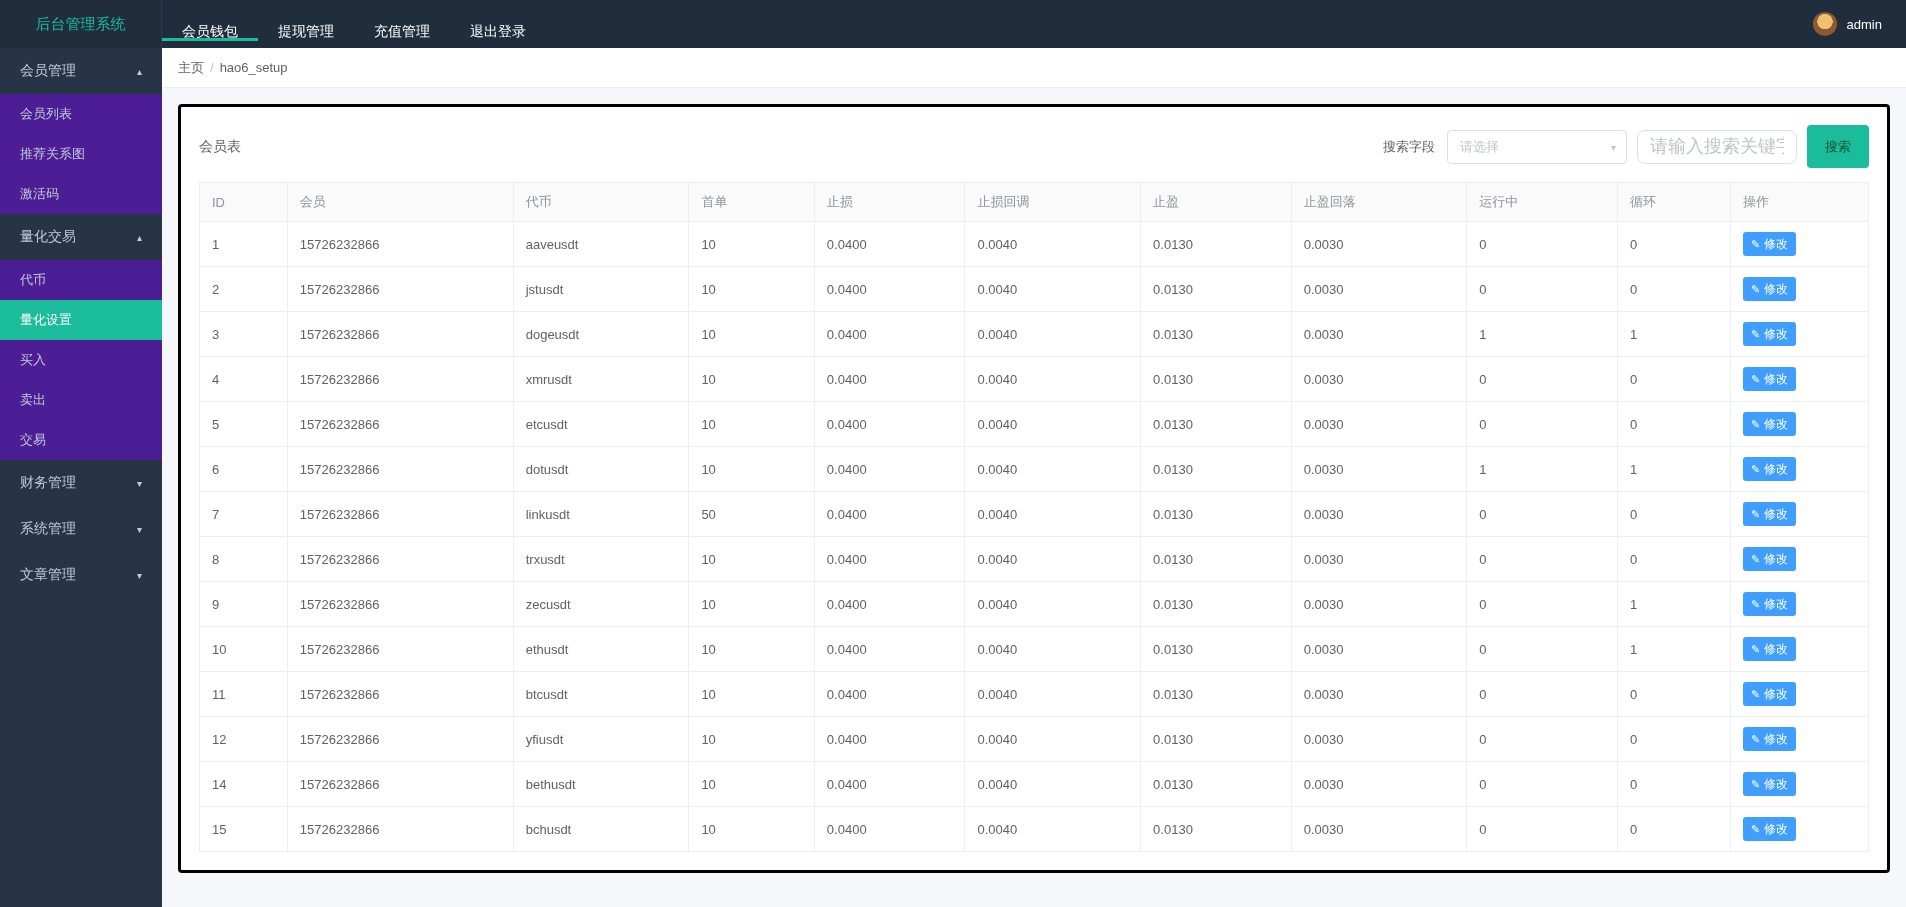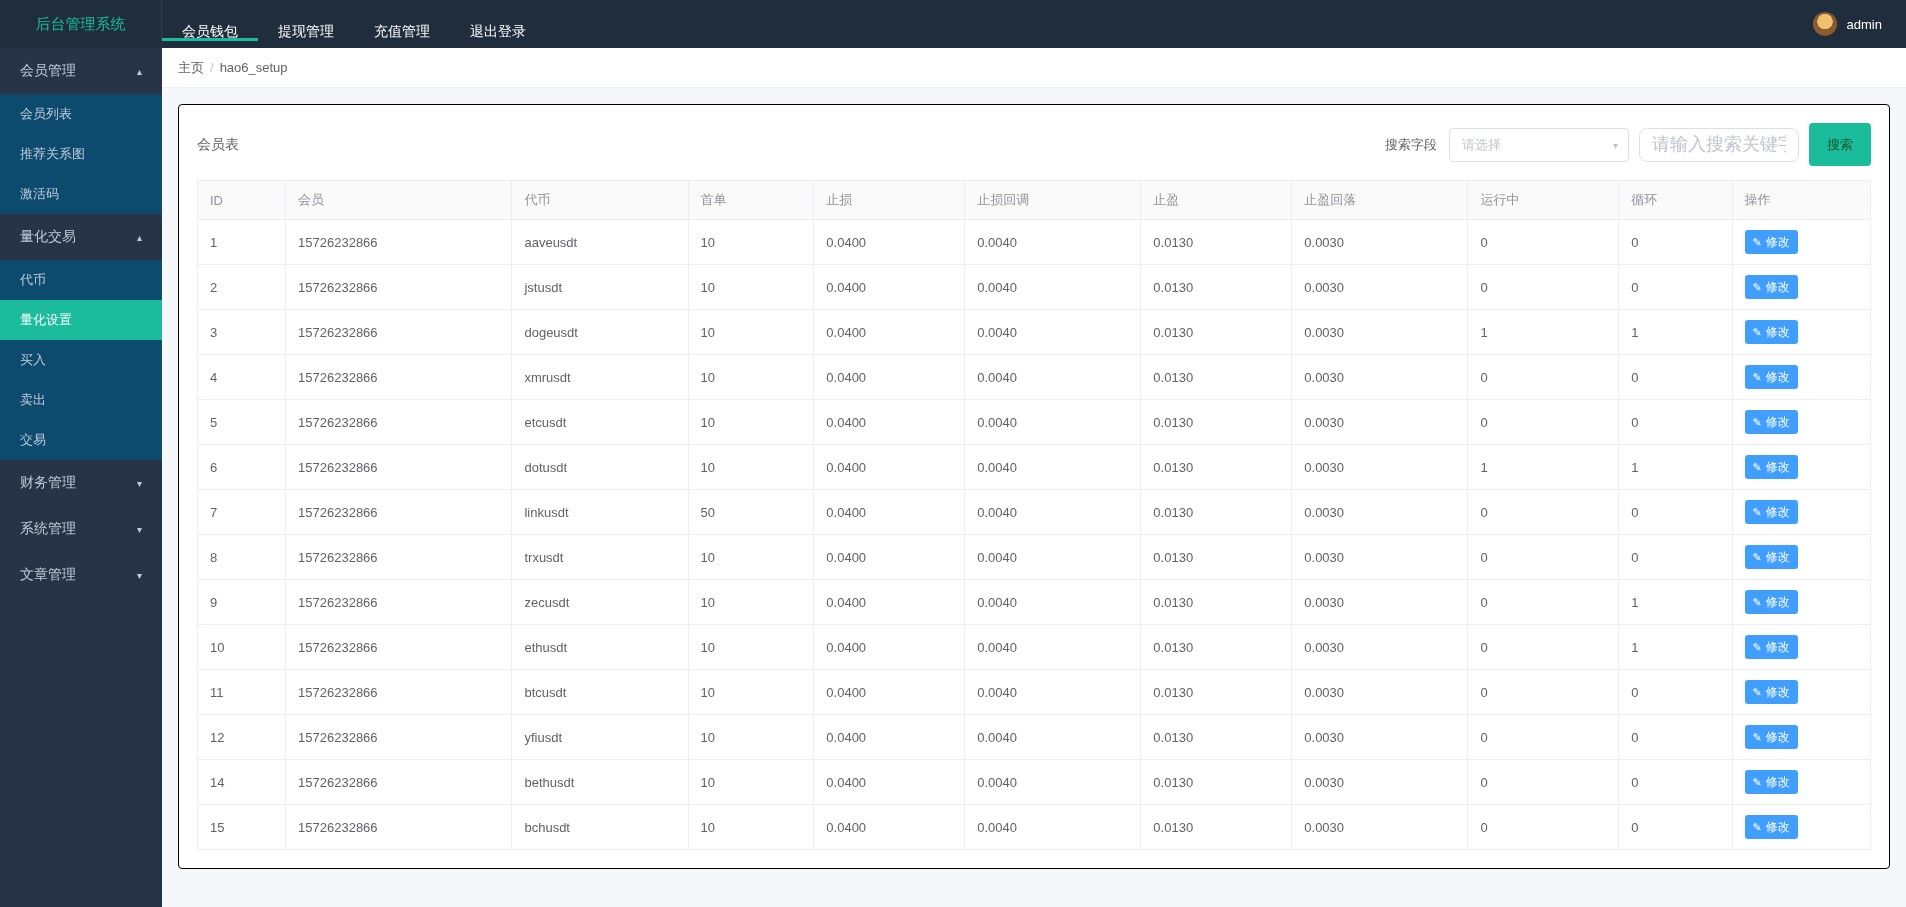--- a/index.html
+++ b/index.html
@@ -14,29 +14,29 @@
 .user-area { margin-left: auto; display: flex; align-items: center; padding-right: 24px; gap: 10px; }
 .avatar { width: 24px; height: 24px; border-radius: 50%; background: radial-gradient(circle at 50% 40%, #f0c070 0 40%, #8a5a30 42% 70%, #2a1a0a 100%); display: inline-block; }
 .user-name { color: #fff; font-size: 13px; }
 
 
 .container { display: flex; height: calc(100vh - 48px); }
 .sidebar { width: 162px; background: #263445; color: #bfcbd9; overflow-y: auto; }
 .menu-group-title { display: flex; align-items: center; justify-content: space-between; padding: 0 20px; height: 46px; cursor: pointer; font-size: 14px; color: #bfcbd9; }
 .menu-group-title.light { background: #263445; }
 .menu-group-title .caret { font-size: 10px; }
-.submenu { background: #0c4a6e; }
+.submenu { background: #4c1d95; }
 .submenu .sub-item { height: 40px; line-height: 40px; padding-left: 20px; font-size: 13px; color: #bfcbd9; cursor: pointer; }
 .submenu .sub-item.active { background: #1abc9c; color: #fff; }
 
 .main { flex: 1; display: flex; flex-direction: column; overflow: hidden; }
 .breadcrumb { height: 40px; background: #fff; border-bottom: 1px solid #ebeef5; display: flex; align-items: center; padding: 0 16px; font-size: 13px; color: #606266; gap: 6px; }
 .breadcrumb .sep { color: #c0c4cc; }
 .content-wrap { flex: 1; padding: 16px; overflow: auto; }
-.card { background: #fff; border: 1px solid #000000; border-radius: 4px; padding: 18px; }
+.card { background: #fff; border: 3px solid #000000; border-radius: 4px; padding: 18px; }
 
 .card-header { display: flex; align-items: center; margin-bottom: 14px; }
 .card-title { font-size: 14px; color: #606266; }
 .search-area { margin-left: auto; display: flex; align-items: center; gap: 10px; }
 .search-label { font-size: 13px; color: #606266; margin-right: 2px; }
 .select { position: relative; width: 180px; height: 34px; border: 1px solid #dcdfe6; border-radius: 4px; background: #fff; display: flex; align-items: center; padding: 0 30px 0 12px; color: #c0c4cc; font-size: 13px; cursor: pointer; }
 .select .arrow { position: absolute; right: 10px; top: 50%; transform: translateY(-50%); font-size: 10px; color: #c0c4cc; }
 .text-input { width: 160px; height: 34px; border: 1px solid #dcdfe6; border-radius: 8px; padding: 0 12px; font-size: 18px; color: #606266; outline: none; }
 .text-input::placeholder { color: #c0c4cc; }
 .btn-primary { height: 43px; padding: 0 18px; background: #1abc9c; color: #14532d; border: none; border-radius: 4px; font-size: 13px; cursor: pointer; }

